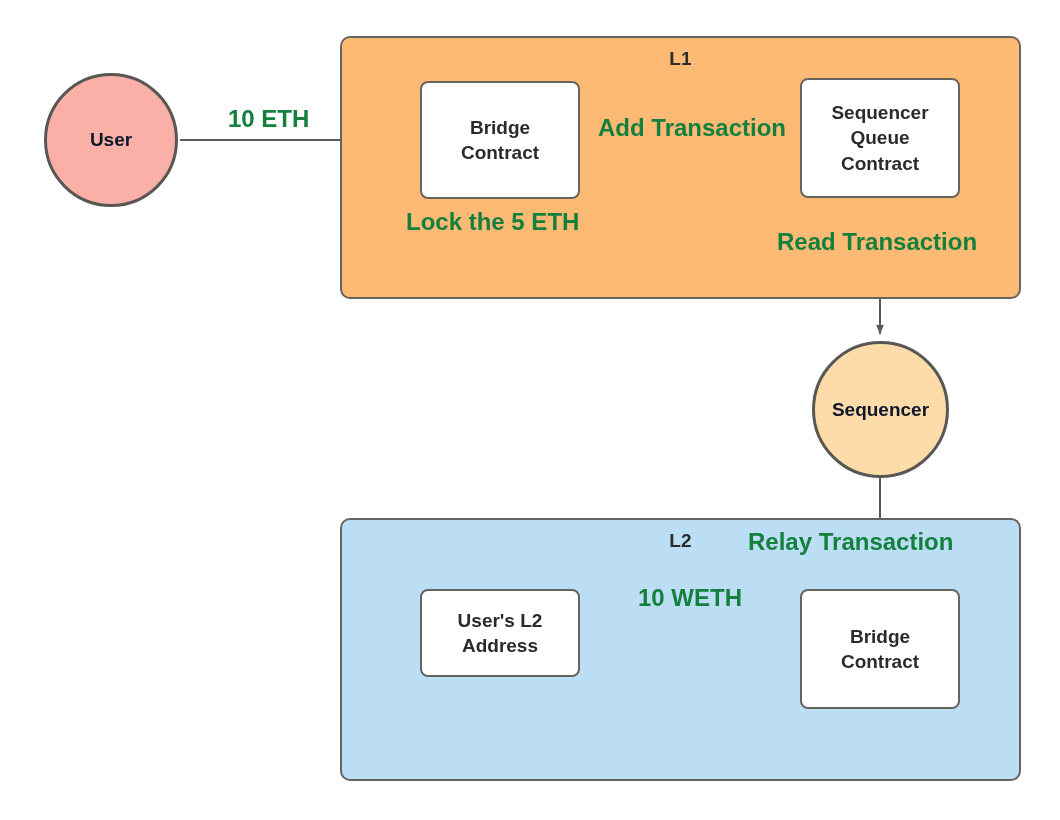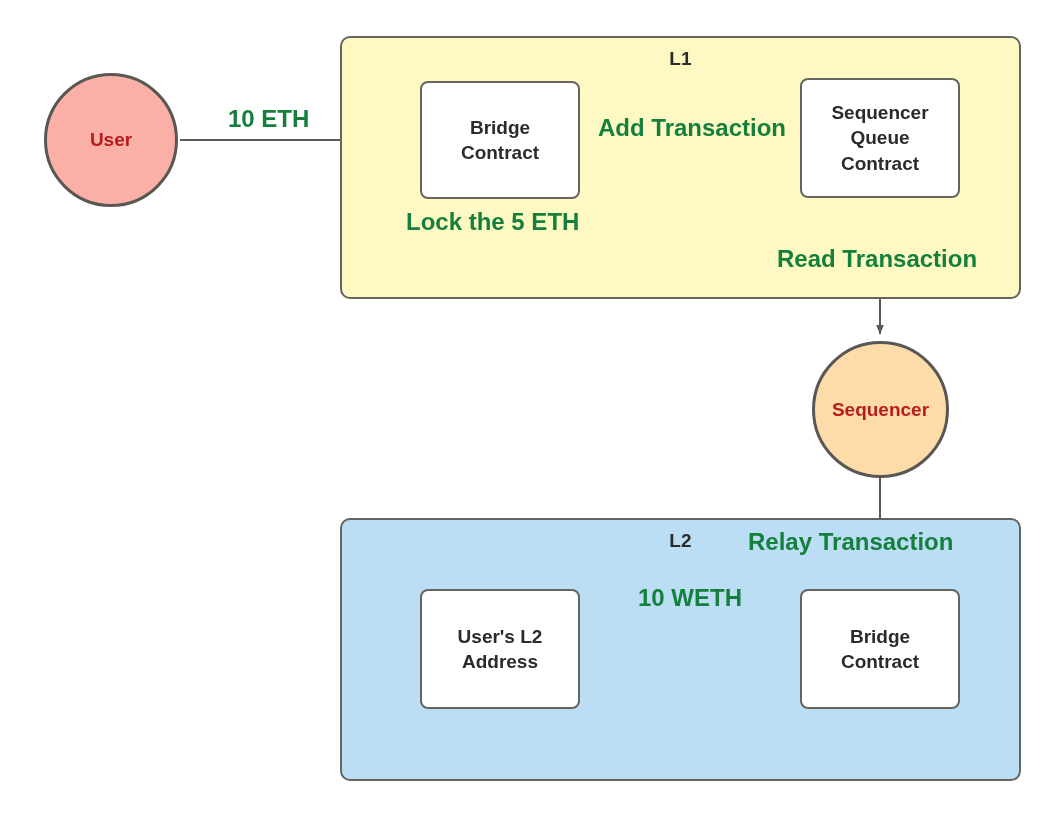--- a/index.html
+++ b/index.html
@@ -32,21 +32,21 @@
     position: absolute;
     border: 2px solid #66645f;
     border-radius: 10px;
     box-sizing: border-box;
   }
   #group-l1 {
     left: 340px;
     top: 36px;
     width: 681px;
     height: 263px;
-    background: #fef9c3;
+    background: #fdba74;
   }
   #group-l2 {
     left: 340px;
     top: 518px;
     width: 681px;
     height: 263px;
     background: #bbdef4;
   }
   .group-label {
     position: absolute;
@@ -74,35 +74,35 @@
     text-align: center;
     font-size: 19px;
     font-weight: bold;
     color: #2b2b2b;
     line-height: 1.32;
     white-space: pre-line;
   }
   #node-l1-bridge          { left: 420px; top: 81px;  width: 160px; height: 118px; }
   #node-sequencer-queue    { left: 800px; top: 78px;  width: 160px; height: 120px; }
   #node-l2-bridge          { left: 800px; top: 589px; width: 160px; height: 120px; }
-  #node-user-l2-address    { left: 420px; top: 589px; width: 160px; height: 120px; }
+  #node-user-l2-address    { left: 420px; top: 589px; width: 160px; height: 88px; }
 
   
   .node-circle {
     position: absolute;
     box-sizing: border-box;
     border: 3px solid #595754;
     border-radius: 50%;
     display: flex;
     align-items: center;
     justify-content: center;
     text-align: center;
     font-size: 19px;
     font-weight: bold;
-    color: #b91c1c;
+    color: #0f172a;
   }
   #node-user {
     left: 44px;
     top: 73px;
     width: 134px;
     height: 134px;
     background: #fab0a7;
   }
   #node-sequencer {
     left: 812px;
@@ -117,21 +117,21 @@
     position: absolute;
     font-size: 24px;
     font-weight: bold;
     color: #15803d;
     white-space: nowrap;
     background: transparent;
   }
   #label-10-eth          { left: 228px; top: 105px; }
   #label-add-transaction { left: 598px; top: 114px; }
   #label-lock-eth        { left: 406px; top: 208px; }
-  #label-read-transaction{ left: 777px; top: 245px; }
+  #label-read-transaction{ left: 777px; top: 228px; }
   #label-relay-transaction{ left: 748px; top: 528px; }
   #label-10-weth         { left: 638px; top: 584px; }
 </style>
 </head>
 <body>
 
 <div id="canvas">
 
   <svg id="edge-layer" viewBox="0 0 1060 820" width="1060" height="820" xmlns="http://www.w3.org/2000/svg">
     <defs>

